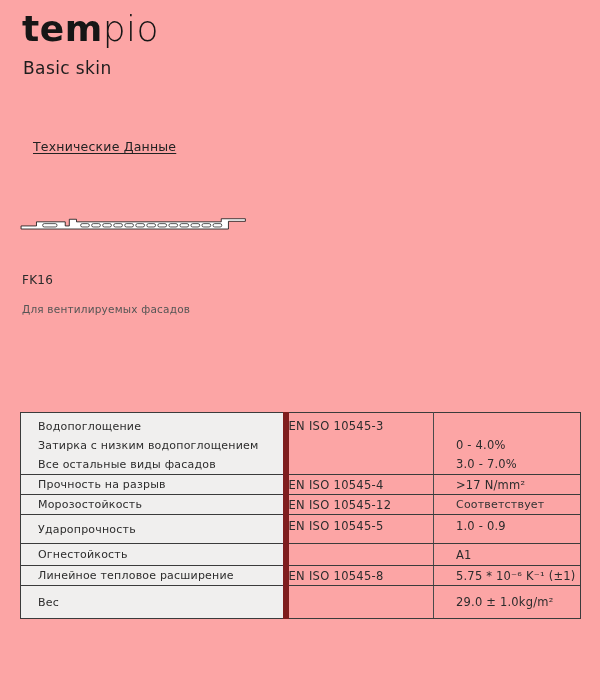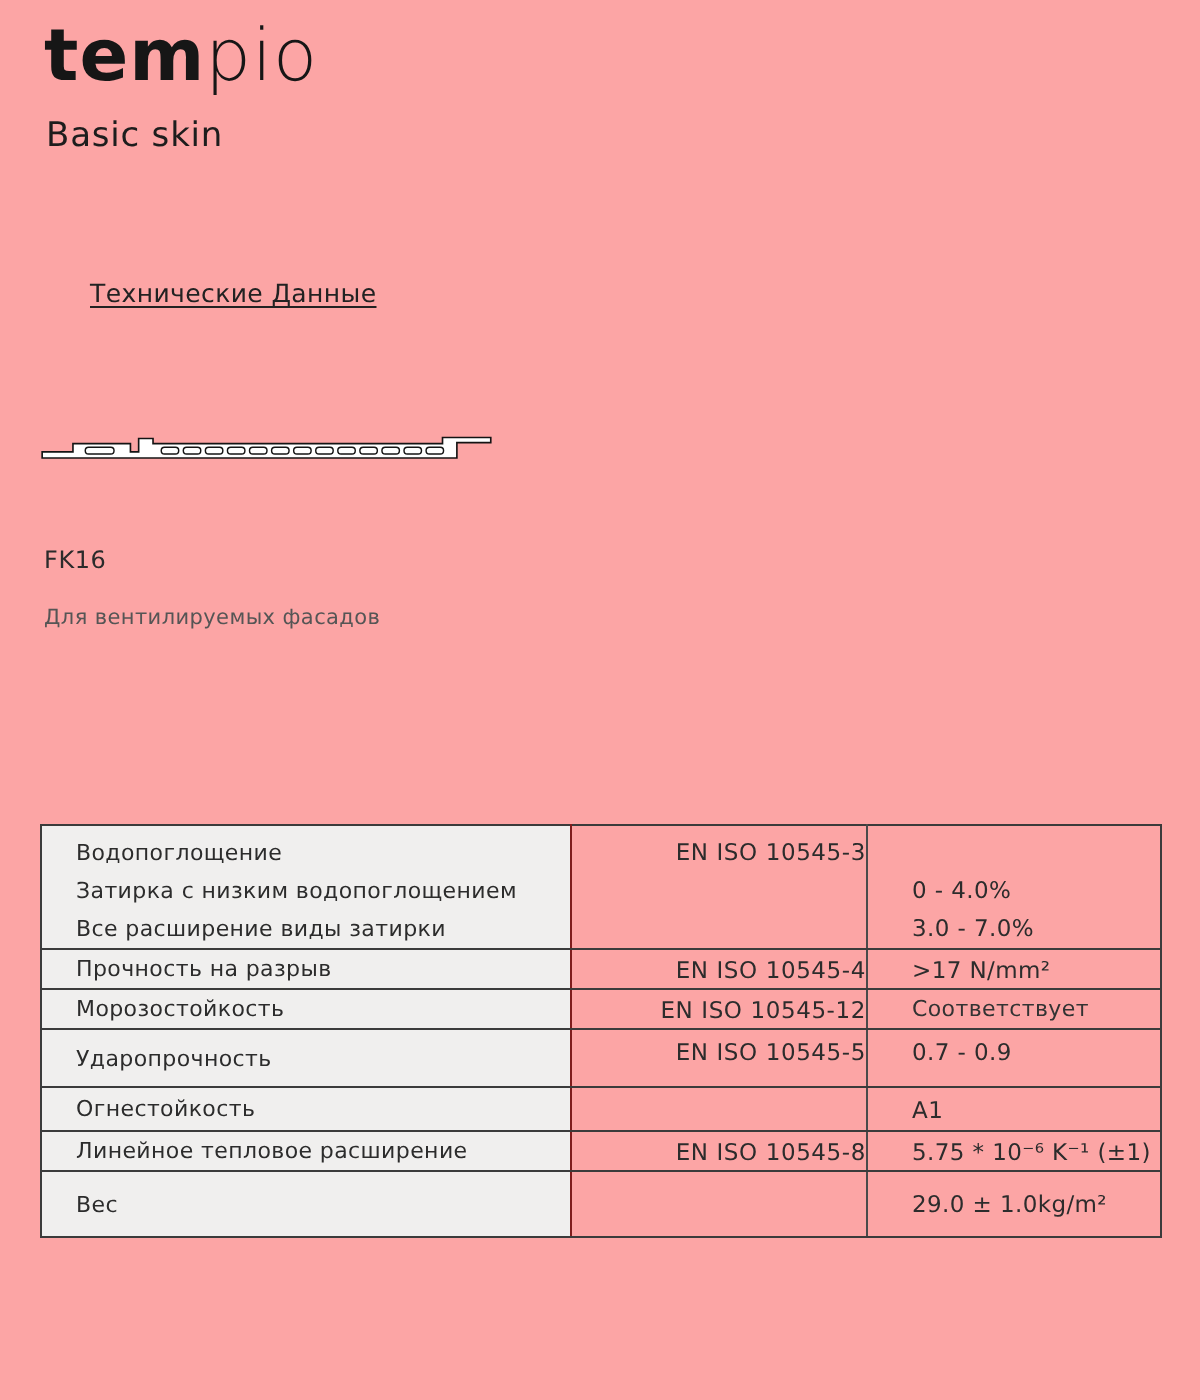--- a/index.html
+++ b/index.html
@@ -14,21 +14,21 @@
   .page { position: absolute; inset: 0; background: #fca5a5; }
 
   
   .logo { position: absolute; left: 22px; top: 8px; font-size: 36px; color: #161616; letter-spacing: 0.5px; }
   .logo .bold  { font-weight: 800; }
   .logo .light { font-weight: 300; }
   .product-name { position: absolute; left: 23px; top: 58px; font-size: 17px; font-weight: 400; color: #1d1d1d; letter-spacing: 0.4px; }
 
   
   .section-heading {
-    position: absolute; left: 45px; top: 139px;
+    position: absolute; left: 33px; top: 139px;
     font-size: 12.5px; font-weight: 500; color: #222;
     text-decoration: underline; text-underline-offset: 2px;
     letter-spacing: 0.2px;
   }
 
   
   .profile-drawing { position: absolute; left: 18px; top: 213px; width: 232px; height: 30px; }
 
   
   .profile-code { position: absolute; left: 22px; top: 273px; font-size: 12px; font-weight: 500; color: #2b2b2b; letter-spacing: 0.3px; }
@@ -43,25 +43,25 @@
     border-top: 1px solid #3b3b3b;
     border-bottom: 1px solid #3b3b3b;
     font-size: 11.5px; color: #2c2c2c;
     vertical-align: middle;
     overflow: hidden;
   }
   .spec-table td.prop {
     background: #f0efee;
     padding-left: 17px; padding-right: 6px;
     font-size: 11px;
-    border-right: 1px solid #7f1d1d;
+    border-right: 6px solid #7f1d1d;
     letter-spacing: 0.2px;
   }
   .spec-table td.std {
-    text-align: right;
+    text-align: left;
     border-right: 1px solid #4a4a4a;
     letter-spacing: 0.3px;
   }
   .spec-table td.val { padding-left: 22px; letter-spacing: 0.2px; }
   .spec-table td.val.small-val { font-size: 11px; color: #333; }
   .spec-table tr.top-align td { vertical-align: top; }
   .spec-table tr.top-align td.prop { vertical-align: top; }
   .spec-table td .line { line-height: 19px; height: 19px; white-space: nowrap; }
   .spec-table tr.top-align td { padding-top: 4px; }
   .spec-table tr.tall-row td.std, .spec-table tr.tall-row td.val { vertical-align: top; padding-top: 4px; }
@@ -106,21 +106,21 @@
     <colgroup>
       <col style="width:265px">
         <col style="width:148px">
         <col style="width:147px">
     </colgroup>
     <tbody>
       <tr class="top-align" style="height:56px">
         <td class="prop">
           <div class="line">Водопоглощение</div>
           <div class="line">Затирка с низким водопоглощением</div>
-          <div class="line">Все расширение виды затирки</div>
+          <div class="line">Все остальные виды фасадов</div>
         </td>
         <td class="std">
           <div class="line">EN ISO 10545-3</div>
         </td>
         <td class="val">
           <div class="line"></div>
           <div class="line">0 - 4.0%</div>
           <div class="line">3.0 - 7.0%</div>
         </td>
       </tr>
@@ -130,21 +130,21 @@
         <td class="val">&gt;17 N/mm²</td>
       </tr>
       <tr style="height:20px">
         <td class="prop">Морозостойкость</td>
         <td class="std">EN ISO 10545-12</td>
         <td class="val small-val">Соответствует</td>
       </tr>
       <tr class="tall-row" style="height:29px">
         <td class="prop">Ударопрочность</td>
         <td class="std">EN ISO 10545-5</td>
-        <td class="val">0.7 - 0.9</td>
+        <td class="val">1.0 - 0.9</td>
       </tr>
       <tr style="height:22px">
         <td class="prop">Огнестойкость</td>
         <td class="std"></td>
         <td class="val">A1</td>
       </tr>
       <tr style="height:20px">
         <td class="prop">Линейное тепловое расширение</td>
         <td class="std">EN ISO 10545-8</td>
         <td class="val">5.75 * 10⁻⁶ K⁻¹ (±1)</td>

